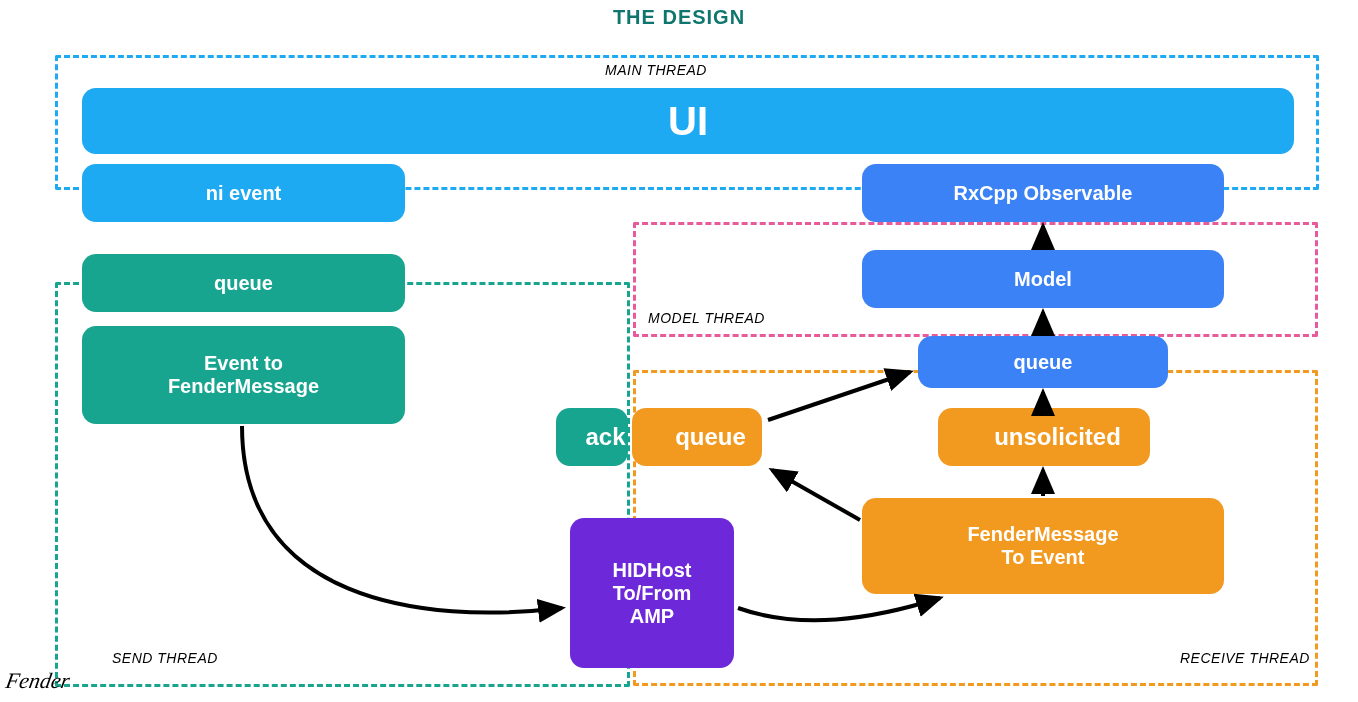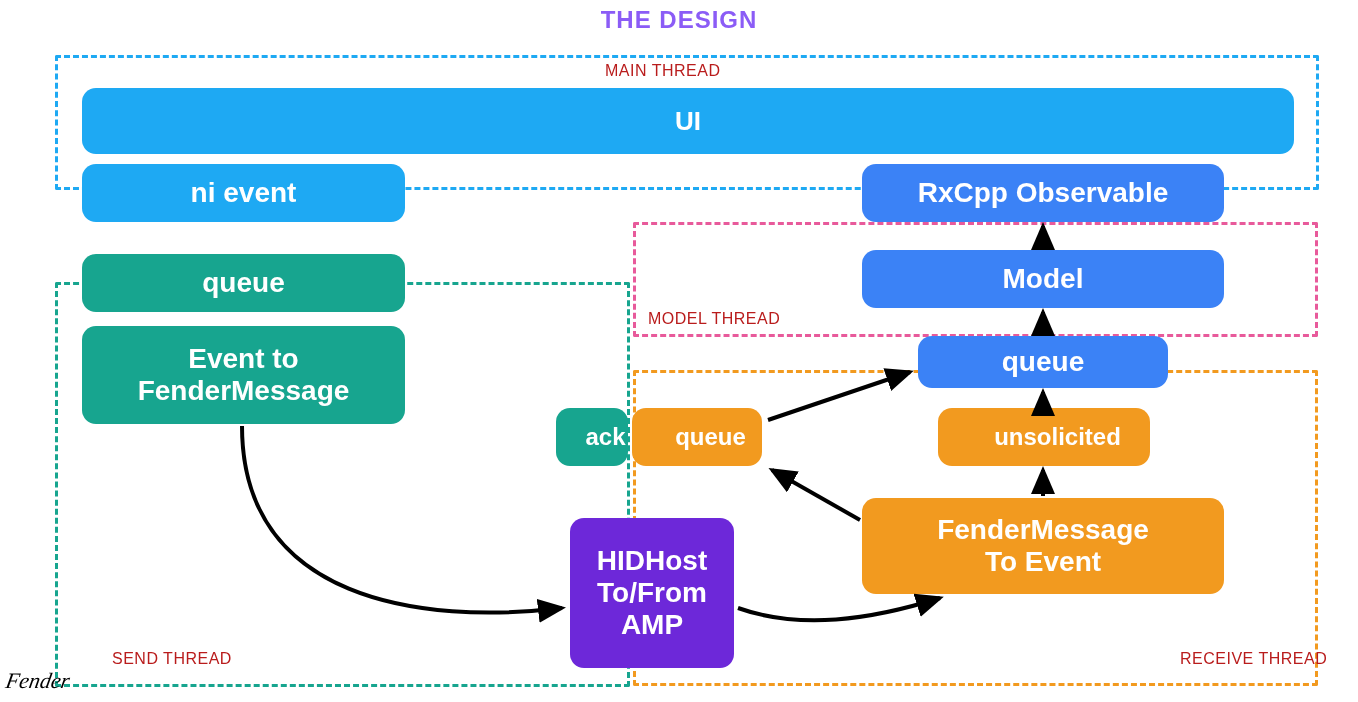--- a/index.html
+++ b/index.html
@@ -11,49 +11,50 @@
     position: relative;
     overflow: hidden;
   }
   .title {
     position: absolute;
     top: 6px;
     left: 0;
     width: 100%;
     text-align: center;
     font-weight: 900;
-    font-size: 24px;
+    font-size: 20px;
     letter-spacing: 1px;
-    color: #8b5cf6;
+    color: #0f766e;
   }
   .thread-box {
     position: absolute;
     border: 3px dashed;
     border-radius: 2px;
   }
   .thread-label {
     position: absolute;
-    font-size: 16px;
+    font-size: 14px;
     letter-spacing: 0.5px;
-    color: #b91c1c;
+    color: #000000;
+    font-style: italic;
   }
   .node {
     position: absolute;
     border-radius: 14px;
     display: flex;
     align-items: center;
     justify-content: center;
     text-align: center;
     font-weight: 700;
     color: #fff;
     padding: 6px 12px;
   }
-  .node.big { font-size: 28px; }
+  .node.big { font-size: 20px; }
   .node.mid { font-size: 24px; padding-left: 39px; }
-  .node.xl  { font-size: 26px; }
+  .node.xl  { font-size: 40px; }
   .blue   { background: #1ea9f3; }
   .teal   { background: #17a58f; }
   .pink   { background: #3b82f6; }
   .orange { background: #f29a1f; }
   .gray   { background: #6d28d9; }
   svg.arrows {
     position: absolute;
     top: 0; left: 0;
     width: 1358px; height: 702px;
     pointer-events: none;

